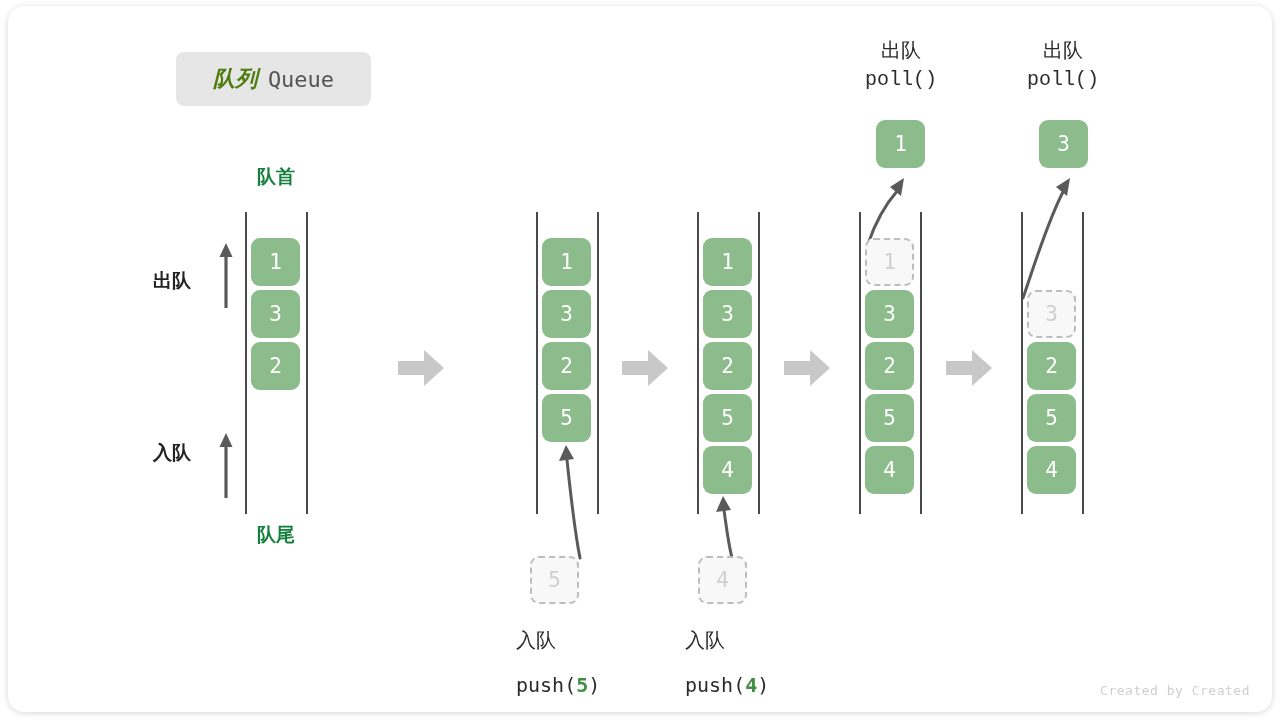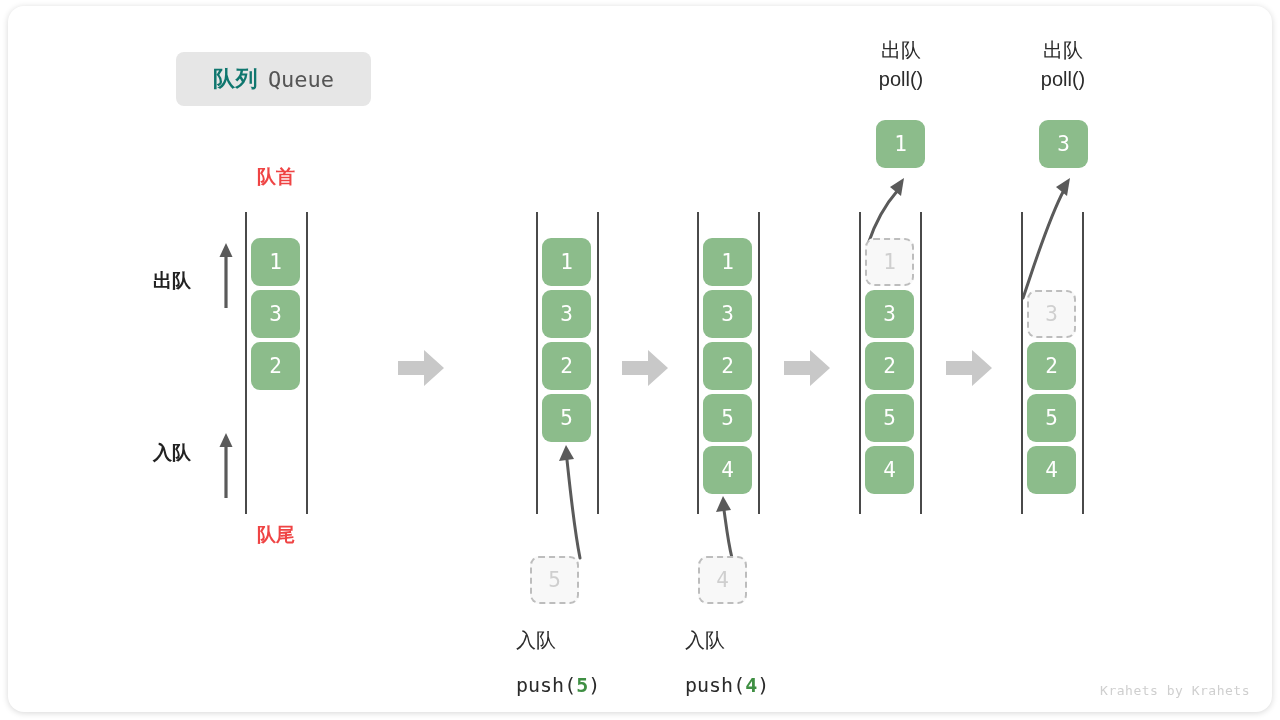--- a/index.html
+++ b/index.html
@@ -18,31 +18,31 @@
   .abs{position:absolute;}
 
   
   #title-chip{
     left:168px;top:46px;width:195px;height:54px;
     background:#e6e6e6;border-radius:8px;
     display:flex;align-items:center;justify-content:center;
   }
   #title-cn{
     font-family:"DejaVu Sans",sans-serif;
-    font-size:22px;font-weight:bold;color:#0f766e;letter-spacing:.5px;
+    font-size:22px;font-weight:bold;color:#4d7c0f;letter-spacing:.5px;font-style:italic;
   }
   #title-en{
     font-family:"DejaVu Sans Mono","Liberation Mono",monospace;
     font-size:22px;color:#555;margin-left:10px;
   }
 
   
   .endlabel{
     font-family:"DejaVu Sans",sans-serif;
-    font-size:19px;font-weight:bold;color:#ef4444;
+    font-size:19px;font-weight:bold;color:#15803d;
     white-space:nowrap;text-align:center;
   }
 
   
   .oplabel{
     font-family:"DejaVu Sans",sans-serif;
     font-size:19px;font-weight:bold;color:#222;white-space:nowrap;
   }
 
   
@@ -78,21 +78,21 @@
   }
   .caption .num{color:#3f8f43;font-weight:bold;}
 
   
   .topcap{
     font-family:"DejaVu Sans",sans-serif;
     font-size:20px;color:#2b2b2b;line-height:1.45;
     white-space:nowrap;text-align:center;
   }
   .topcap .mono{
-    font-family:Liberation Sans, sans-serif;
+    font-family:Liberation Mono, monospace;
     font-size:20px;
   }
 
   
   #credit{
     right:22px;bottom:14px;
     font-family:"DejaVu Sans Mono","Liberation Mono",monospace;
     font-size:13px;color:#cfcfcf;letter-spacing:.5px;
   }
   svg{display:block;overflow:visible;}
@@ -227,15 +227,15 @@
       <polygon points="56,4 42,13 53,22" fill="#5a5a5a"></polygon>
     </svg>
   </div>
   <div class="abs rail" style="left:1013px;top:206px;height:302px;"></div>
   <div class="abs rail" style="left:1074px;top:206px;height:302px;"></div>
   <div class="abs cell ghost" style="left:1019px;top:284px;">3</div>
   <div class="abs cell" style="left:1019px;top:336px;">2</div>
   <div class="abs cell" style="left:1019px;top:388px;">5</div>
   <div class="abs cell" style="left:1019px;top:440px;">4</div>
 
-  <div class="abs" id="credit">Krahets by Krahets</div>
+  <div class="abs" id="credit">Created by Created</div>
 
 </div>
 
 </body></html>

